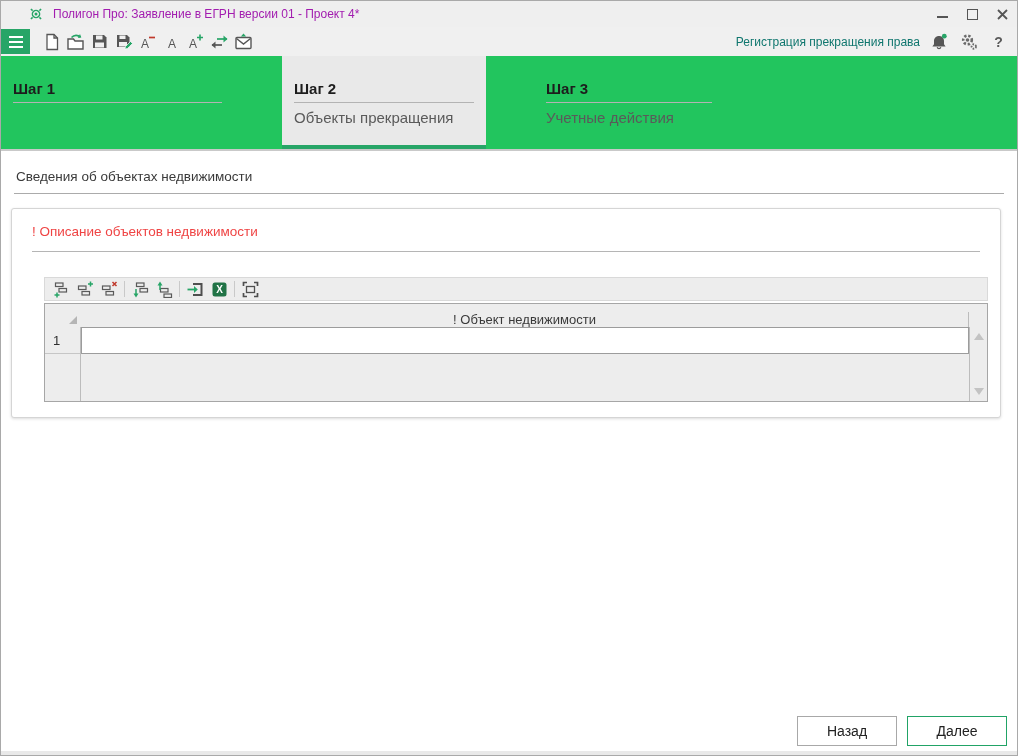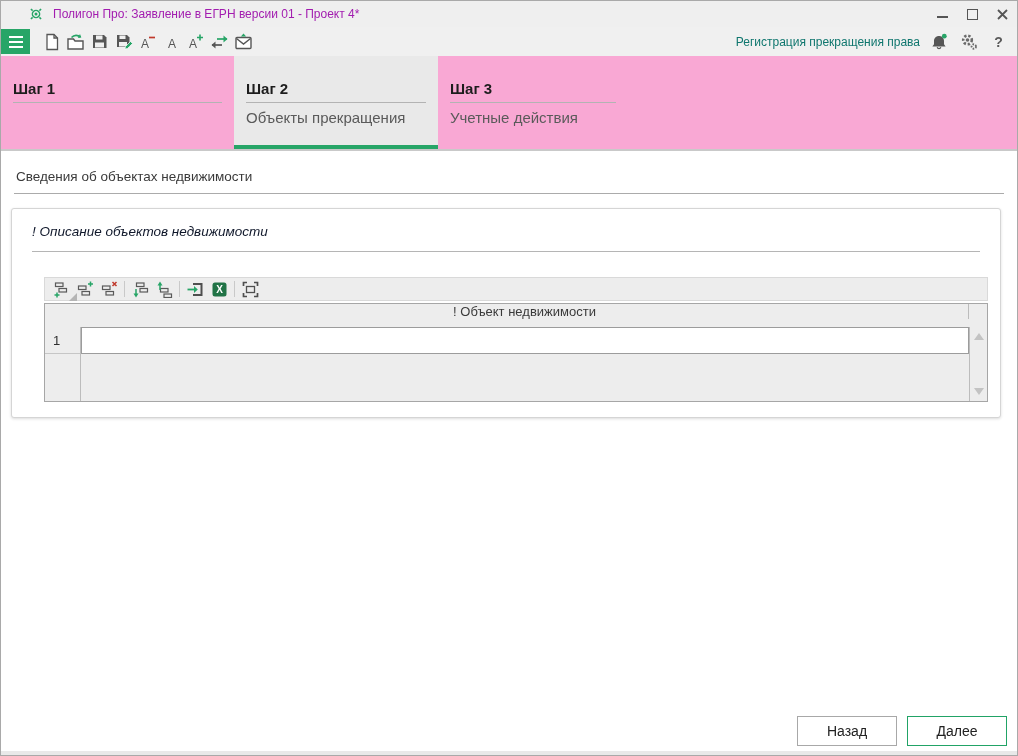--- a/index.html
+++ b/index.html
@@ -20,38 +20,38 @@
   
   .toolbar { flex: 0 0 29px; background: #f0f0f0; display: flex; align-items: center; }
   .hamburger { width: 29px; height: 25px; background: #27a567; display: flex; flex-direction: column; justify-content: center; align-items: center; gap: 3px; }
   .hamburger span { display: block; width: 14px; height: 2px; background: #fff; }
   .tb-group { display: flex; align-items: center; margin-left: 10px; gap: 1px; }
   .tb-btn { width: 23px; height: 26px; display: flex; align-items: center; justify-content: center; }
   .tb-right { margin-left: auto; display: flex; align-items: center; gap: 7px; padding-right: 7px; }
   .mode-label { font-size: 12px; color: #0f766e; white-space: nowrap; text-align: center; }
   .help-btn { font-size: 14px; font-weight: bold; color: #5a5a5a; padding: 0 2px; }
   
-  .tabbar { flex: 0 0 93px; background: #f9a8d4; display: flex; }
+  .tabbar { flex: 0 0 93px; background: #22c55e; display: flex; gap: 48px; }
   .tabbar-divider { flex: 0 0 2px; background: #c9c9c9; }
   .tab { padding: 24px 12px 0 12px; border-bottom: 4px solid transparent; }
   .tab.active { background: #e9e9e9; border-bottom-color: #27a567; }
   .tab.t1 { width: 233px; } .tab.t2 { width: 204px; } .tab.t3 { width: 190px; }
   .tab-step { font-size: 15px; font-weight: bold; color: #1d1d1d; padding-bottom: 5px; border-bottom: 1px solid #b3b3b3; }
   .tab-sub { font-size: 15px; color: #5a5a5a; margin-top: 6px; white-space: nowrap; }
   
   .content { flex: 1 1 auto; background: #fff; display: flex; flex-direction: column; }
   .section-title { margin: 12px 13px 0 13px; padding: 6px 2px 9px 2px; font-size: 13.5px; color: #3a3a3a; border-bottom: 1px solid #ababab; }
   .panel { margin: 14px 16px 0 10px; height: 210px; background: #fff; border: 1px solid #d5d5d5; border-radius: 3px; box-shadow: 0 1px 3px rgba(0,0,0,.14); }
-  .panel-title { margin: 15px 20px 0 20px; font-size: 13.5px; color: #0f172a; font-style: italic; }
+  .panel-title { margin: 15px 20px 0 20px; font-size: 13.5px; color: #ef4444; }
   .panel-divider { margin: 12px 20px 0 20px; border-bottom: 1px solid #b5b5b5; }
   .grid-toolbar { margin: 25px 0 0 32px; width: 944px; height: 24px; background: #ededed; border: 1px solid #d9d9d9; display: flex; align-items: center; padding: 0 4px; }
   .gt-btn { width: 24px; height: 21px; display: flex; align-items: center; justify-content: center; }
   .gt-sep { width: 1px; height: 16px; background: #c9c9c9; margin: 0 3px; }
   .grid { margin: 2px 0 0 32px; width: 944px; height: 99px; border: 1px solid #a6a6a6; background: #ededed; display: flex; flex-direction: column; }
-  .grid-header { flex: 0 0 23px; display: flex; align-items: flex-start; border-radius: 8px; }
+  .grid-header { flex: 0 0 23px; display: flex; align-items: flex-end; border-radius: 8px; }
   .corner-cell { width: 36px; border-right: 1px solid #bcbcbc; position: relative; background: #ededed; }
   .corner-tri { position: absolute; right: 3px; bottom: 3px; width: 0; height: 0; border-bottom: 8px solid #b5b5b5; border-left: 8px solid transparent; }
   .header-cell { flex: 1; display: flex; align-items: center; justify-content: center; font-size: 13px; color: #3a3a3a; border-right: 1px solid #bcbcbc; }
   .header-pad { width: 18px; background: #ededed; }
   .grid-body { flex: 1; display: flex; }
   .rownum-col { width: 36px; border-right: 1px solid #bcbcbc; background: #ededed; }
   .rownum-cell { height: 27px; display: flex; align-items: center; padding-left: 8px; font-size: 13px; color: #2f2f2f; border-bottom: 1px solid #c6c6c6; }
   .main-col { flex: 1; display: flex; flex-direction: column; }
   .cell-input { width: 100%; height: 27px; border: 1px solid #9c9c9c; background: #fff; font-family: "Liberation Sans", sans-serif; font-size: 13px; padding: 0 6px; outline: none; }
   .scroll-col { width: 18px; border-left: 1px solid #bcbcbc; display: flex; flex-direction: column; justify-content: space-between; align-items: center; padding: 6px 0; background: #ededed; }

